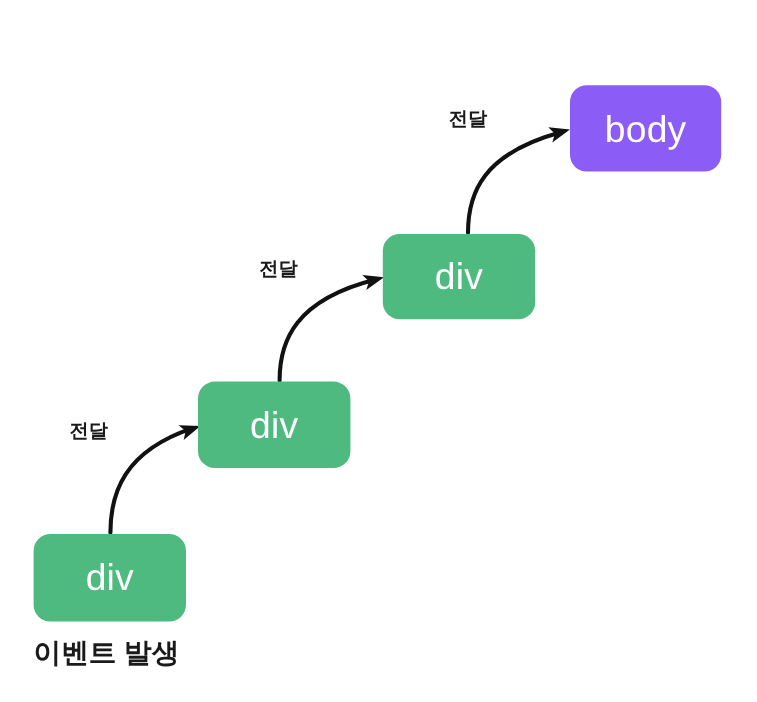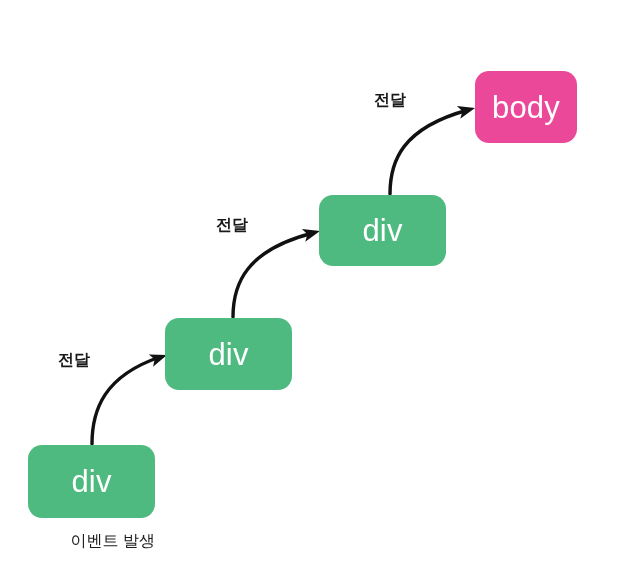--- a/index.html
+++ b/index.html
@@ -52,25 +52,25 @@
     font-weight: 700;
     font-size: 16px;
     line-height: 1;
     white-space: nowrap;
     user-select: none;
   }
   .caption {
     position: absolute;
     color: #1a1a1a;
     font-family: "Liberation Sans", "DejaVu Sans", sans-serif;
-    font-weight: 400;
-    font-size: 16px;
+    font-weight: 700;
+    font-size: 23px;
     line-height: 1;
     white-space: nowrap;
-    text-align: right;
+    text-align: left;
     user-select: none;
   }
 </style>
 </head>
 <body>
 
 <div id="diagram-root" style="width: 631px; height: 585px; background: rgb(255, 255, 255);">
 
   <svg id="edge-layer" viewBox="0 0 631 585" width="631" height="585" xmlns="http://www.w3.org/2000/svg" aria-hidden="true">
 
@@ -95,21 +95,21 @@
   </div>
 
   <div class="node" id="node-1" style="left: 165px; top: 318px; width: 127px; height: 72px; background: rgb(79, 186, 128);">
     <span class="node-label" style="color: rgb(255, 255, 255);">div</span>
   </div>
 
   <div class="node" id="node-2" style="left: 319px; top: 195px; width: 127px; height: 71px; background: rgb(79, 186, 128);">
     <span class="node-label" style="color: rgb(255, 255, 255);">div</span>
   </div>
 
-  <div class="node" id="node-3" style="left: 475px; top: 71px; width: 102px; height: 72px; background: #ec4899;">
+  <div class="node" id="node-3" style="left: 475px; top: 71px; width: 126px; height: 72px; background: #8b5cf6;">
     <span class="node-label" style="color: rgb(255, 255, 255);">body</span>
   </div>
 
   <div class="edge-label" id="edge-label-0" style="left: 58px; top: 352px; color: rgb(26, 26, 26);">전달</div>
   <div class="edge-label" id="edge-label-1" style="left: 216px; top: 217px; color: rgb(26, 26, 26);">전달</div>
   <div class="edge-label" id="edge-label-2" style="left: 374px; top: 92px; color: rgb(26, 26, 26);">전달</div>
 
   <div class="caption" id="caption-0" style="left: 28px; top: 533px; width: 127px; color: rgb(26, 26, 26);">이벤트 발생</div>
 
 </div>

